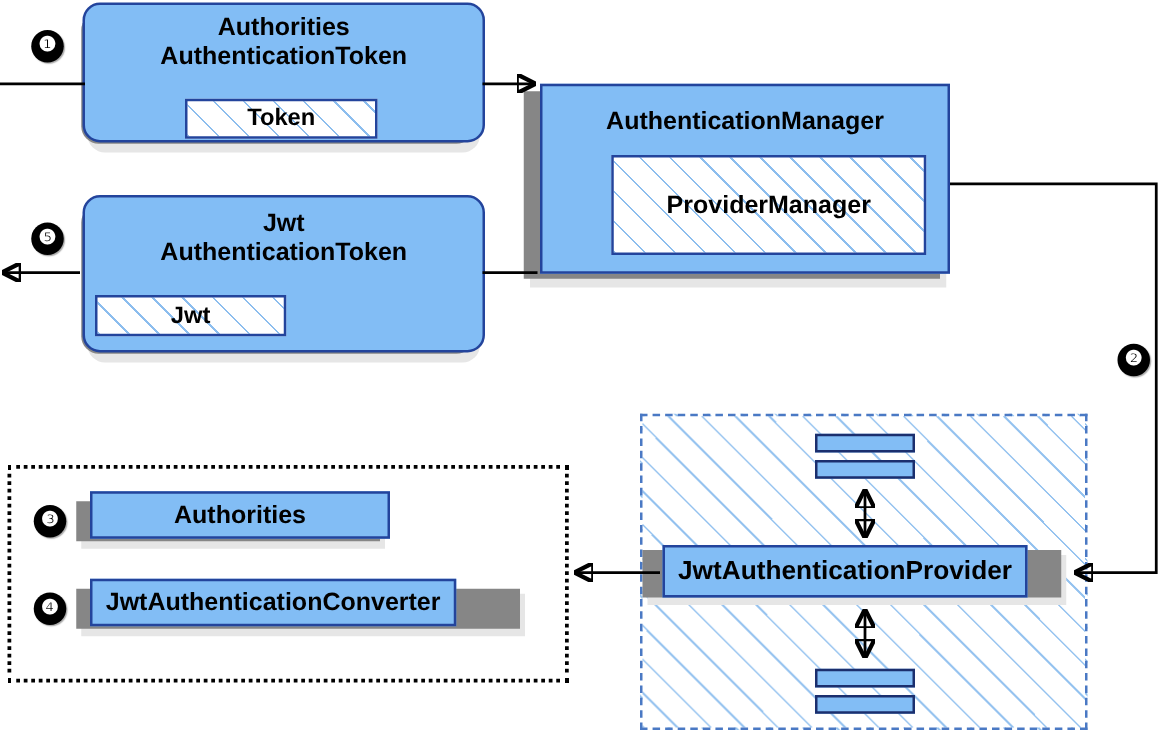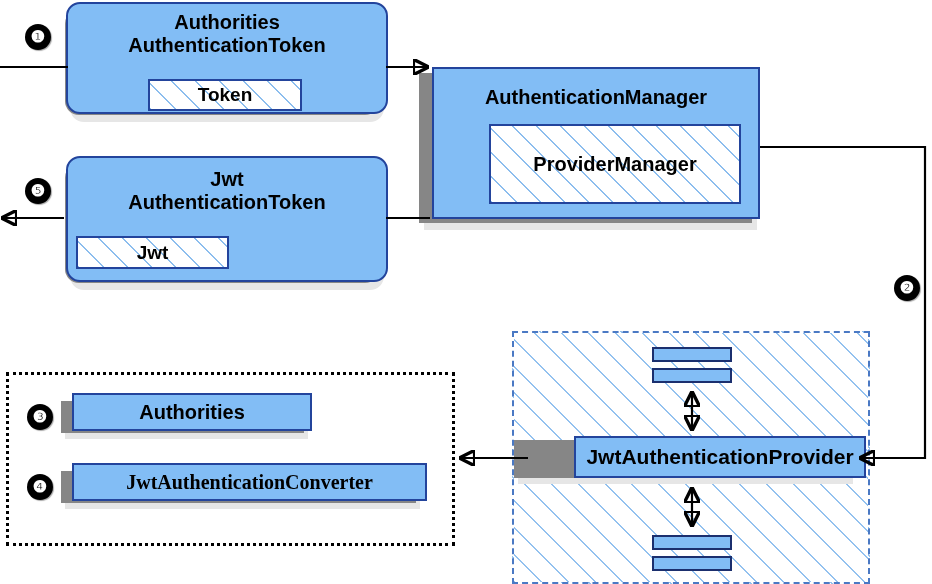--- a/index.html
+++ b/index.html
@@ -170,29 +170,29 @@
   </div>
 
   <div class="minibar" style="left:652px; top:347px; width:80px; height:15px;"></div>
   <div class="minibar" style="left:652px; top:368px; width:80px; height:15px;"></div>
 
   <div class="minibar" style="left:652px; top:535px; width:80px; height:15px;"></div>
   <div class="minibar" style="left:652px; top:556px; width:80px; height:15px;"></div>
 
   <div class="shadow-light" style="left:518px; top:444px; width:335px; height:40px;"></div>
   <div class="shadow-dark" style="left:514px; top:440px; width:335px; height:38px;"></div>
-  <div class="node" style="left:530px; top:436px; width:292px; height:42px; font-size:21px;margin-left:44px;">JwtAuthenticationProvider</div>
+  <div class="node" style="left:530px; top:436px; width:292px; height:42px; font-size:21px;">JwtAuthenticationProvider</div>
 
   <div class="shadow-light" style="left:65px; top:405px; width:243px; height:34px;"></div>
   <div class="shadow-dark" style="left:61px; top:401px; width:243px; height:32px;"></div>
   <div class="node" style="left:72px; top:393px; width:240px; height:38px; font-size:20px;">Authorities</div>
 
   <div class="shadow-light" style="left:65px; top:475px; width:355px; height:34px;"></div>
   <div class="shadow-dark" style="left:61px; top:471px; width:355px; height:32px;"></div>
-  <div class="node" style="left:72px; top:463px; width:355px; height:38px; font-size:20px;font-family:Liberation Serif, serif;">JwtAuthenticationConverter</div>
+  <div class="node" style="left:72px; top:463px; width:293px; height:38px; font-size:20px;">JwtAuthenticationConverter</div>
 
   <svg id="wires" viewBox="0 0 932 584" xmlns="http://www.w3.org/2000/svg">
     <defs>
       <marker id="arrowR" viewBox="0 0 10 10" refX="9.5" refY="5" markerWidth="7" markerHeight="7" orient="auto-start-reverse">
         <path d="M 0 0 L 10 5 L 0 10 z" fill="#000"></path>
       </marker>
       <marker id="arrowEnd" viewBox="0 0 10 10" refX="9.5" refY="5" markerWidth="7" markerHeight="7" orient="auto">
         <path d="M 0 0 L 10 5 L 0 10 z" fill="#000"></path>
       </marker>
       <marker id="arrowStart" viewBox="0 0 10 10" refX="9.5" refY="5" markerWidth="7" markerHeight="7" orient="auto-start-reverse">

